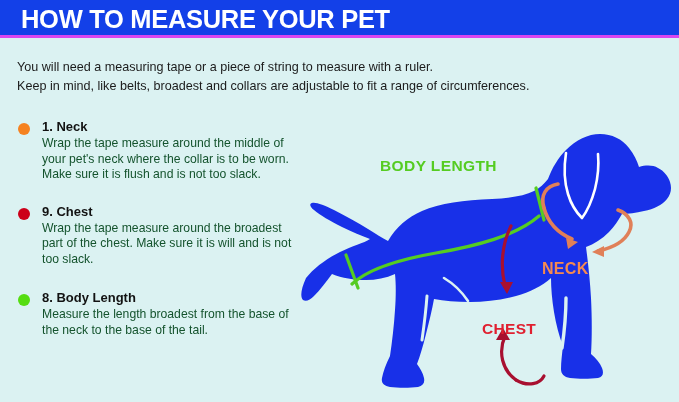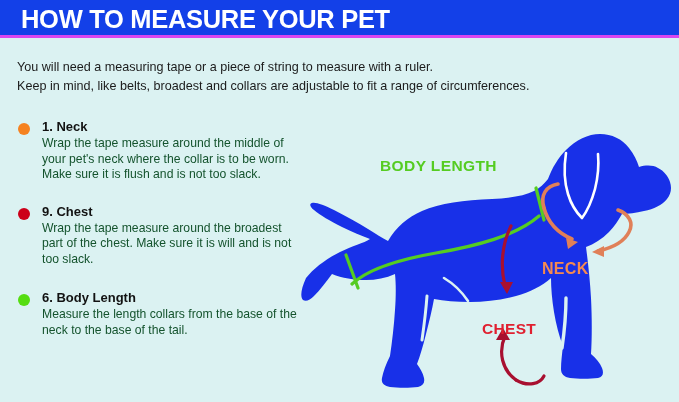--- a/index.html
+++ b/index.html
@@ -130,22 +130,22 @@
     </div>
 
     <div class="measure-item" style="margin-top:20px">
       <span class="measure-bullet" style="background:#cc0019"></span>
       <span class="measure-title">9. Chest</span>
       <span class="measure-desc">Wrap the tape measure around the broadest part of the chest. Make sure it is will and is not too slack.</span>
     </div>
 
     <div class="measure-item" style="margin-top:22px">
       <span class="measure-bullet" style="background:#55dd11"></span>
-      <span class="measure-title">6. Body Length</span>
-      <span class="measure-desc">Measure the length collars from the base of the neck to the base of the tail.</span>
+      <span class="measure-title">8. Body Length</span>
+      <span class="measure-desc">Measure the length broadest from the base of the neck to the base of the tail.</span>
     </div>
 
   </div>
 
   <div id="dog-illustration">
     <svg width="383" height="306" viewBox="0 0 383 306" xmlns="http://www.w3.org/2000/svg">
 
       <g>
         <path d="M10,182
                  C18,172 30,163 44,156

